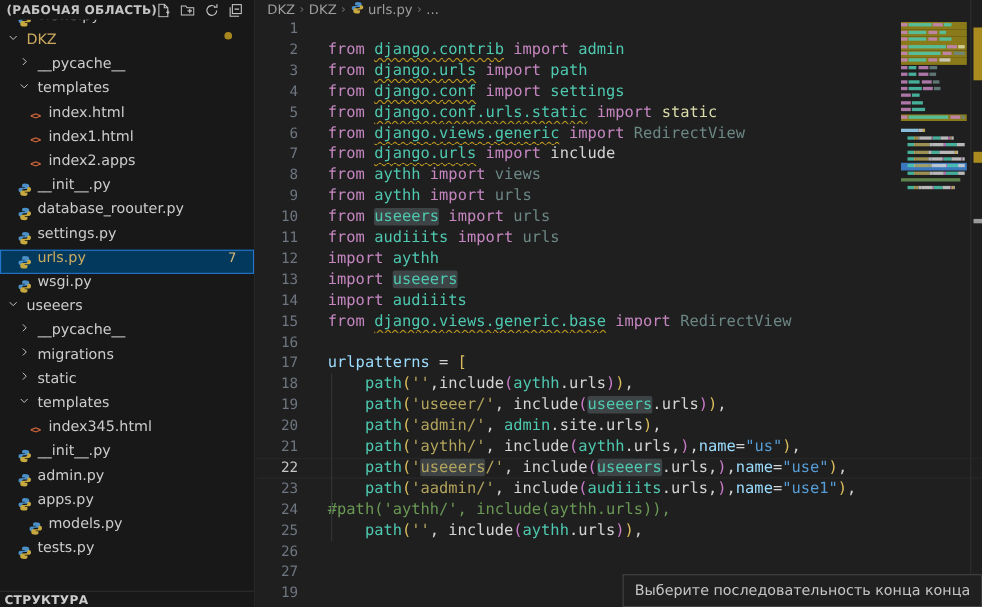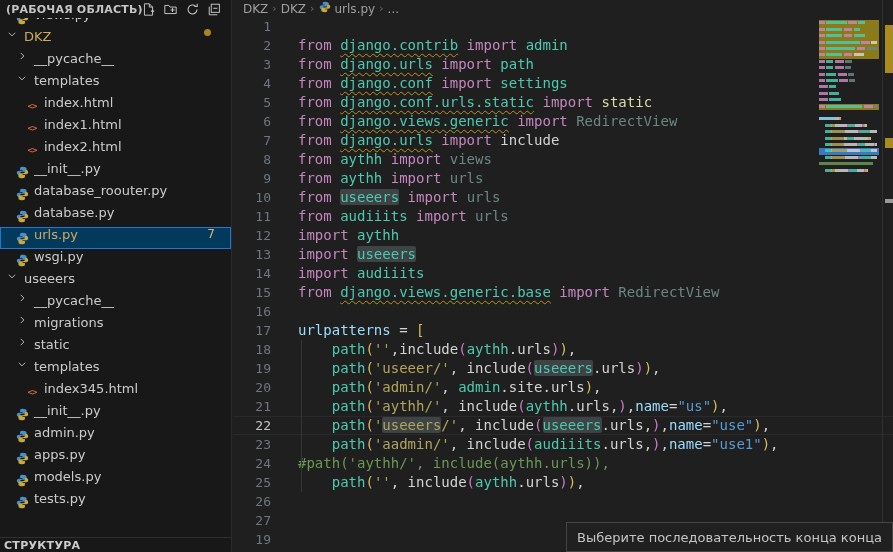--- a/index.html
+++ b/index.html
@@ -140,21 +140,21 @@
         <div class="row" style="padding-left: 24px;">
           <span class="ficon">
             <span class="html-glyph">&lt;&gt;</span>
           </span>
           <span class="lbl">index1.html</span>
         </div>
         <div class="row" style="padding-left: 24px;">
           <span class="ficon">
             <span class="html-glyph">&lt;&gt;</span>
           </span>
-          <span class="lbl">index2.html</span>
+          <span class="lbl">index2.apps</span>
         </div>
         <div class="row" style="padding-left: 14px;">
           <span class="ficon">
             <svg width="13" height="13" viewBox="0 0 16 16">
               <path d="M8 1C5.2 1 5 2.3 5 3.2V5h3v.8H3.6C2.1 5.8 1 6.7 1 8.4c0 1.8 1.1 2.6 2.6 2.6H5V9.3C5 7.9 6 7.2 7.4 7.2h3.2c1.3 0 2.4-.8 2.4-2.2V3.2C13 2 11 1 8 1z" fill="#4a8fc7"></path>
               <path d="M8 15c2.8 0 3-1.3 3-2.2V11H8v-.8h4.4c1.5 0 2.6-.9 2.6-2.6 0-1.8-1.1-2.6-2.6-2.6H11v1.7c0 1.4-1 2.1-2.4 2.1H5.4C4.1 8.8 3 9.6 3 11v1.8C3 14 5 15 8 15z" fill="#c7a93f"></path>
             </svg>
           </span>
           <span class="lbl">__init__.py</span>
         </div>
@@ -167,21 +167,21 @@
           </span>
           <span class="lbl">database_roouter.py</span>
         </div>
         <div class="row" style="padding-left: 14px;">
           <span class="ficon">
             <svg width="13" height="13" viewBox="0 0 16 16">
               <path d="M8 1C5.2 1 5 2.3 5 3.2V5h3v.8H3.6C2.1 5.8 1 6.7 1 8.4c0 1.8 1.1 2.6 2.6 2.6H5V9.3C5 7.9 6 7.2 7.4 7.2h3.2c1.3 0 2.4-.8 2.4-2.2V3.2C13 2 11 1 8 1z" fill="#4a8fc7"></path>
               <path d="M8 15c2.8 0 3-1.3 3-2.2V11H8v-.8h4.4c1.5 0 2.6-.9 2.6-2.6 0-1.8-1.1-2.6-2.6-2.6H11v1.7c0 1.4-1 2.1-2.4 2.1H5.4C4.1 8.8 3 9.6 3 11v1.8C3 14 5 15 8 15z" fill="#c7a93f"></path>
             </svg>
           </span>
-          <span class="lbl">database.py</span>
+          <span class="lbl">settings.py</span>
         </div>
         <div class="row warn selected" style="padding-left: 14px;">
           <span class="ficon">
             <svg width="13" height="13" viewBox="0 0 16 16">
               <path d="M8 1C5.2 1 5 2.3 5 3.2V5h3v.8H3.6C2.1 5.8 1 6.7 1 8.4c0 1.8 1.1 2.6 2.6 2.6H5V9.3C5 7.9 6 7.2 7.4 7.2h3.2c1.3 0 2.4-.8 2.4-2.2V3.2C13 2 11 1 8 1z" fill="#4a8fc7"></path>
               <path d="M8 15c2.8 0 3-1.3 3-2.2V11H8v-.8h4.4c1.5 0 2.6-.9 2.6-2.6 0-1.8-1.1-2.6-2.6-2.6H11v1.7c0 1.4-1 2.1-2.4 2.1H5.4C4.1 8.8 3 9.6 3 11v1.8C3 14 5 15 8 15z" fill="#c7a93f"></path>
             </svg>
           </span>
           <span class="lbl">urls.py</span>
           <span class="badge">7</span>
@@ -261,21 +261,21 @@
         </div>
         <div class="row" style="padding-left: 14px;">
           <span class="ficon">
             <svg width="13" height="13" viewBox="0 0 16 16">
               <path d="M8 1C5.2 1 5 2.3 5 3.2V5h3v.8H3.6C2.1 5.8 1 6.7 1 8.4c0 1.8 1.1 2.6 2.6 2.6H5V9.3C5 7.9 6 7.2 7.4 7.2h3.2c1.3 0 2.4-.8 2.4-2.2V3.2C13 2 11 1 8 1z" fill="#4a8fc7"></path>
               <path d="M8 15c2.8 0 3-1.3 3-2.2V11H8v-.8h4.4c1.5 0 2.6-.9 2.6-2.6 0-1.8-1.1-2.6-2.6-2.6H11v1.7c0 1.4-1 2.1-2.4 2.1H5.4C4.1 8.8 3 9.6 3 11v1.8C3 14 5 15 8 15z" fill="#c7a93f"></path>
             </svg>
           </span>
           <span class="lbl">apps.py</span>
         </div>
-        <div class="row" style="padding-left: 14px;">
+        <div class="row" style="padding-left: 24px;">
           <span class="ficon">
             <svg width="13" height="13" viewBox="0 0 16 16">
               <path d="M8 1C5.2 1 5 2.3 5 3.2V5h3v.8H3.6C2.1 5.8 1 6.7 1 8.4c0 1.8 1.1 2.6 2.6 2.6H5V9.3C5 7.9 6 7.2 7.4 7.2h3.2c1.3 0 2.4-.8 2.4-2.2V3.2C13 2 11 1 8 1z" fill="#4a8fc7"></path>
               <path d="M8 15c2.8 0 3-1.3 3-2.2V11H8v-.8h4.4c1.5 0 2.6-.9 2.6-2.6 0-1.8-1.1-2.6-2.6-2.6H11v1.7c0 1.4-1 2.1-2.4 2.1H5.4C4.1 8.8 3 9.6 3 11v1.8C3 14 5 15 8 15z" fill="#c7a93f"></path>
             </svg>
           </span>
           <span class="lbl">models.py</span>
         </div>
         <div class="row" style="padding-left: 14px;">
           <span class="ficon">

